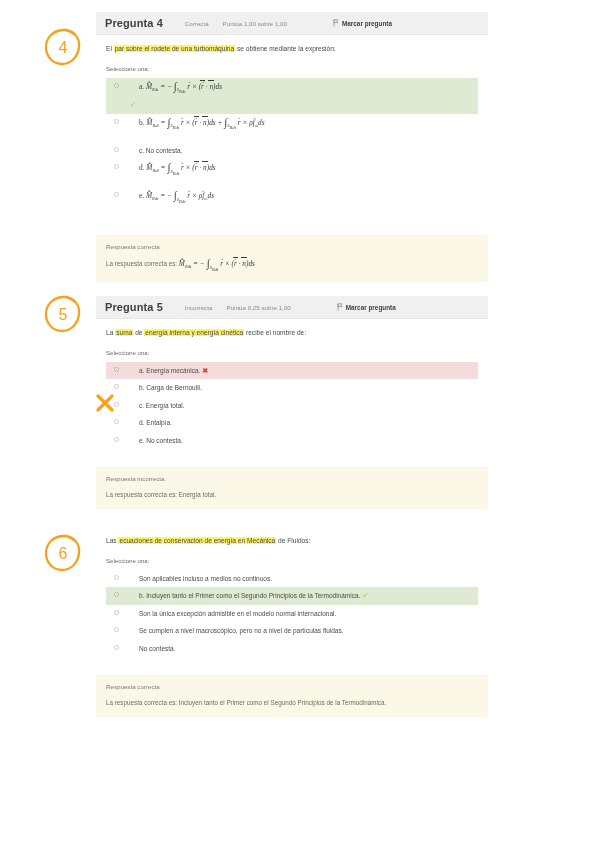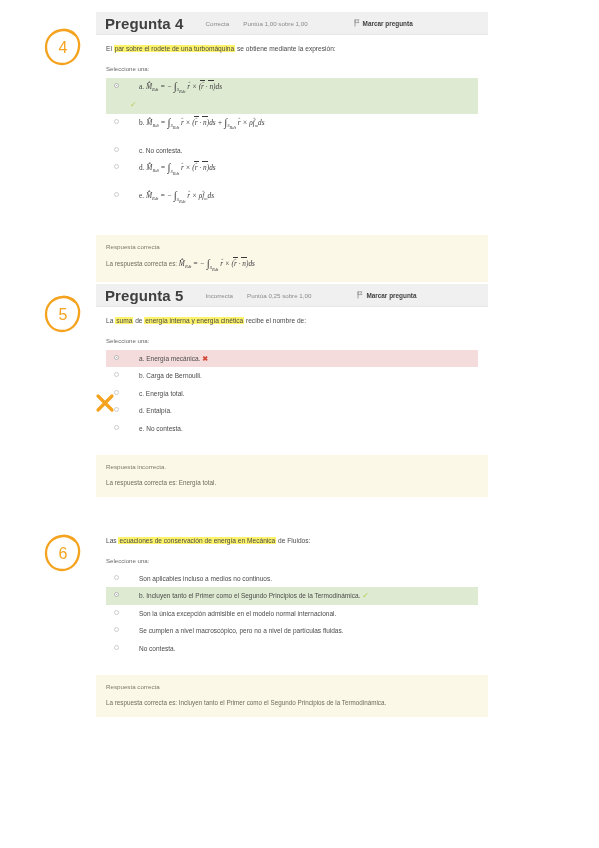--- a/index.html
+++ b/index.html
@@ -34,21 +34,21 @@
   .qheader {
     background: #f0f0f0;
     height: 23px;
     display: flex;
     align-items: center;
     padding: 0 0 0 9px;
     box-sizing: border-box;
     border-bottom: 1px solid #e6e6e6;
   }
   .qnum {
-    font-size: 15px;
+    font-size: 11px;
     font-weight: bold;
     color: #3f3f3f;
     letter-spacing: .1px;
   }
   .qstate {
     font-size: 6.2px;
     color: #8a8a8a;
     margin-left: 22px;
     white-space: nowrap;
   }
@@ -274,21 +274,21 @@
 
     <div class="feedback" style="margin-top:22px;">
       <p class="fb-title">Respuesta correcta</p>
       <p class="fb-body">
         La respuesta correcta es:
         <span class="mth"><span class="vec">M̂</span><sub>Rdt</sub> = − <span class="intg">∫</span><sub>S<sub>Rdt</sub></sub> <span class="vec">r</span> × (<span class="vecbar"><span class="vec">r</span></span> · <span class="vecbar">n</span>)ds</span>
       </p>
     </div>
   </div>
 
-  <div class="qblock" style="top:284px;">
+  <div class="qblock" style="top:296px;">
     <div class="qheader">
       <span class="qnum">Pregunta 5</span>
       <span class="qstate">Incorrecta</span>
       <span class="qgrade">Puntúa 0,25 sobre 1,00</span>
       <span class="qflagwrap">
         <svg class="flag-ic" width="6" height="8" viewBox="0 0 6 8">
           <path d="M1 0.5 V7.5" stroke="#8a8a8a" stroke-width="0.8" fill="none"></path>
           <path d="M1 0.8 H5 L3.8 2.2 L5 3.6 H1 Z" stroke="#8a8a8a" stroke-width="0.7" fill="none"></path>
         </svg>
         <span class="qflag">Marcar pregunta</span>

